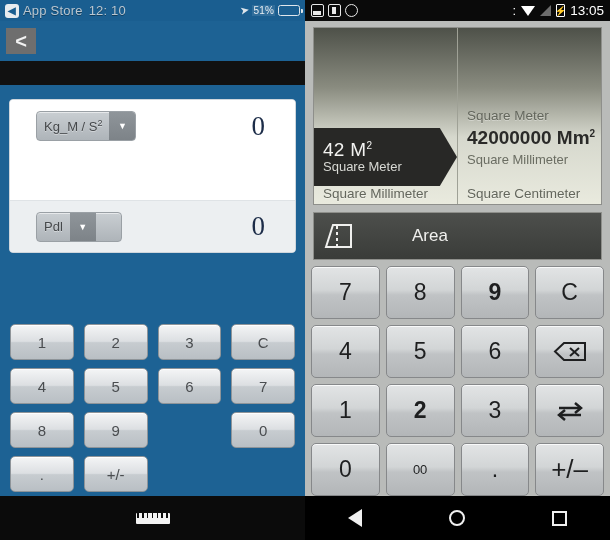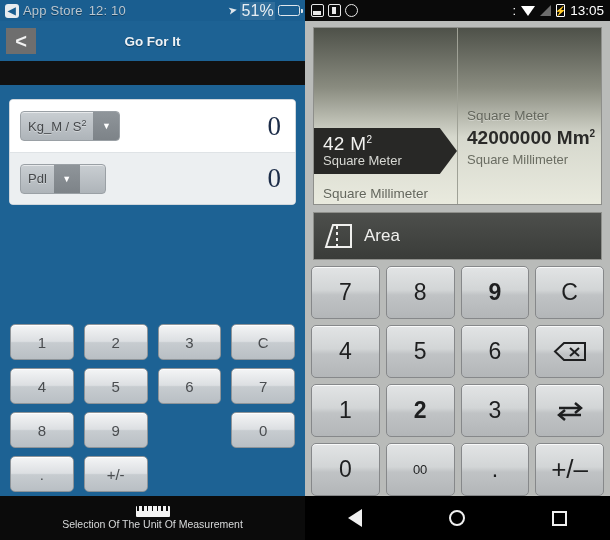--- a/index.html
+++ b/index.html
@@ -28,21 +28,21 @@
     width: 14px; height: 14px; border-radius: 3px;
     background: #e8ecef; color: #1a5e90;
     display: flex; align-items: center; justify-content: center;
     font-size: 10px; line-height: 1; margin-right: 4px; font-weight: bold;
   }
   .ios-sb-left { display: flex; align-items: center; flex: 1; min-width: 0; }
   .ios-sb-app { font-size: 13px; color: #b9c6d0; white-space: nowrap;
                 text-shadow: 0 1px 0 rgba(0,0,0,.35); }
   .ios-sb-right { display: flex; align-items: center; gap: 3px; }
   .loc-arrow { font-size: 11px; color: #dfe6ec; transform: rotate(-10deg); }
-  .ios-pct { font-size: 16px; color: #e9eef2; background: rgba(255,255,255,.10); padding: 0 1px; }
+  .ios-pct { font-size: 10px; color: #e9eef2; background: rgba(255,255,255,.10); padding: 0 1px; }
   .batt {
     width: 22px; height: 11px; border: 1.5px solid #dfe6ec;
     border-radius: 2.5px; position: relative; padding: 1px;
   }
   .batt::after {
     content: ""; position: absolute; right: -3.5px; top: 3px;
     width: 2px; height: 4px; background: #dfe6ec; border-radius: 0 1px 1px 0;
   }
   .batt-fill { height: 100%; background: #eef2f5; border-radius: 1px; }
 
@@ -61,23 +61,23 @@
     text-shadow: 0 1px 1px rgba(0,0,0,.4); pointer-events: none;
   }
   .ios-darkband { height: 24px; background: #111; }
 
   .ios-card {
     margin: 14px 9px 0 9px; background: #fff;
     border: 1px solid #cfd6dc; border-radius: 4px; overflow: hidden;
   }
   .conv-row {
     height: 52px; display: flex; align-items: center;
-    padding: 0 10px; background: #fff;
-  }
-  .conv-row.alt { background: #eceff1; border-top: 1px solid #dfe3e6; }
+    padding: 0 26px; background: #fff;
+  }
+  .conv-row.alt { background: #eceff1; border-top: 1px solid #dfe3e6; margin-top: 48px; }
   .unit-select {
     height: 30px; min-width: 86px; display: flex; align-items: center;
     border: 1px solid #9aa0a5; border-radius: 4px; overflow: hidden;
     background: linear-gradient(#c9ced2, #aeb4b9);
     box-shadow: inset 0 1px 0 rgba(255,255,255,.55);
   }
   .unit-select .lbl {
     padding: 0 7px; font-size: 13px; color: #45484b;
     white-space: nowrap; text-shadow: 0 1px 0 rgba(255,255,255,.4);
   }
@@ -174,21 +174,21 @@
   .unit-row {
     position: absolute; left: 0; right: 0; height: 38px;
     display: flex; align-items: center; padding-left: 9px;
     font-size: 13.5px; color: #63665c;
     text-shadow: 0 1px 0 rgba(255,255,255,.35);
   }
   .unit-row.r0 { top: 68px; }
   .unit-row.r1 { top: 107px; }
   .unit-row.r2 { top: 146px; }
   .sel-cell {
-    position: absolute; left: 0; top: 100px; height: 46px;
+    position: absolute; left: 0; top: 100px; height: 58px;
     display: flex; flex-direction: column; justify-content: center;
     padding-left: 9px; color: #f2f2f0; z-index: 3;
   }
   .sel-left {
     width: 100%; background: #282826;
     clip-path: polygon(0 0, 88% 0, 100% 50%, 88% 100%, 0 100%);
   }
   .sel-val { font-size: 19px; line-height: 1.05; letter-spacing: .3px; }
   .sel-val sup { font-size: 10px; }
   .sel-name { font-size: 13px; color: #d8d9d4; }
@@ -202,21 +202,21 @@
     font-size: 13px; color: #6a6d62;
   }
 
   .droid-catbar {
     margin: 7px 8px 0 8px; height: 48px;
     background: linear-gradient(#4d4f4c, #3a3c39);
     border: 1px solid #8e8f8b;
     display: flex; align-items: center; padding-left: 10px; gap: 10px;
   }
   .area-ico { width: 30px; height: 28px; }
-  .droid-cat-label { color: #f0f0ee; font-size: 17px; }
+  .droid-cat-label { color: #f0f0ee; font-size: 17px; margin-left: 48px; }
 
   .droid-keypad {
     flex: 1; margin: 6px 6px 0 6px;
     display: grid; grid-template-columns: repeat(4, 1fr);
     grid-template-rows: repeat(4, 1fr); gap: 6px;
   }
   .dkey {
     border-radius: 5px; border: 1px solid #86888a;
     background: linear-gradient(#e2e4e5 0%, #d2d5d6 45%, #c0c3c5 55%, #b3b6b8 100%);
     display: flex; align-items: center; justify-content: center;
@@ -259,21 +259,20 @@
       </div>
       <div class="ios-sb-right">
         <span class="loc-arrow">➤</span>
         <span class="ios-pct">51%</span>
         <span class="batt"><span class="batt-fill" style="width:55%"></span></span>
       </div>
     </div>
 
     <div class="ios-navbar">
       <div class="ios-navback">&lt;</div>
-      <div class="ios-title">Go For It</div>
     </div>
 
     <div class="ios-darkband"></div>
 
     <div class="ios-card">
       <div class="conv-row">
         <div class="unit-select">
           <span class="lbl"><span>Kg_M / S</span><sup>2</sup></span>
           <span class="caret">▼</span>
         </div>
@@ -309,21 +308,20 @@
     <div class="ios-tabbar">
       <div class="ruler-ico">
         <i></i>
           <i></i>
           <i></i>
           <i></i>
           <i></i>
           <i></i>
           <i></i>
       </div>
-      <div class="ios-tab-label">Selection Of The Unit Of Measurement</div>
     </div>
   </div>
 
   <div class="droid">
 
     <div class="droid-statusbar">
       <span class="sb-ico img"></span>
       <span class="sb-ico sim"></span>
       <span class="sb-ico bug"></span>
       <span class="droid-sb-right">
@@ -340,20 +338,21 @@
         <div class="unit-row r1"></div>
         <div class="unit-row r2">Square Millimeter</div>
 
         <div class="sel-cell sel-left">
           <div class="sel-val"><span>42 M</span><sup>2</sup></div>
           <div class="sel-name">Square Meter</div>
         </div>
       </div>
       <div class="disp-col">
         <div class="unit-row r0">Square Meter</div>
+        <div class="unit-row r2">Square Centimeter</div>
 
         <div class="right-val"><span>42000000 Mm</span><sup>2</sup></div>
         <div class="right-name">Square Millimeter</div>
       </div>
     </div>
 
     <div class="droid-catbar">
       <svg class="area-ico" viewBox="0 0 30 28">
         <path d="M9 3 L27 3 L27 25 L2 25 Z" fill="none" stroke="#f0f0ee" stroke-width="2"></path>
         <line x1="13" y1="4" x2="13" y2="24" stroke="#f0f0ee" stroke-width="2" stroke-dasharray="3,3"></line>

